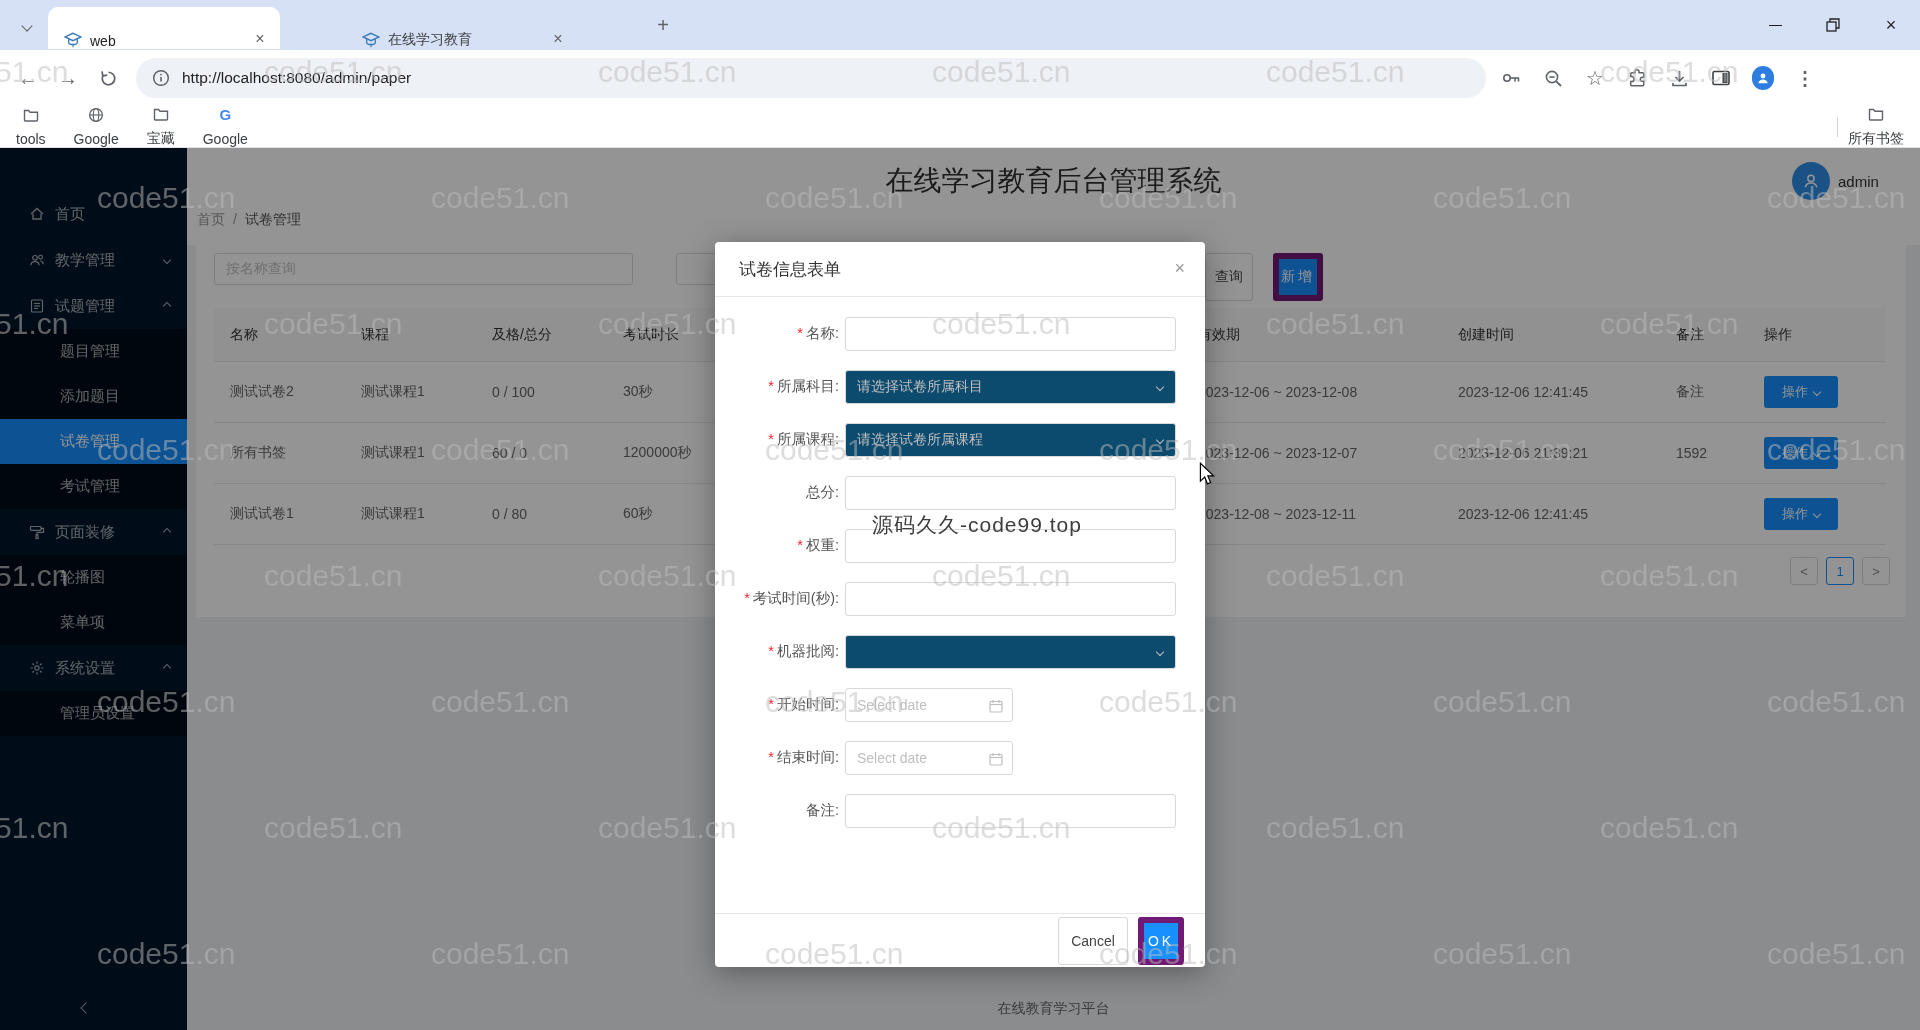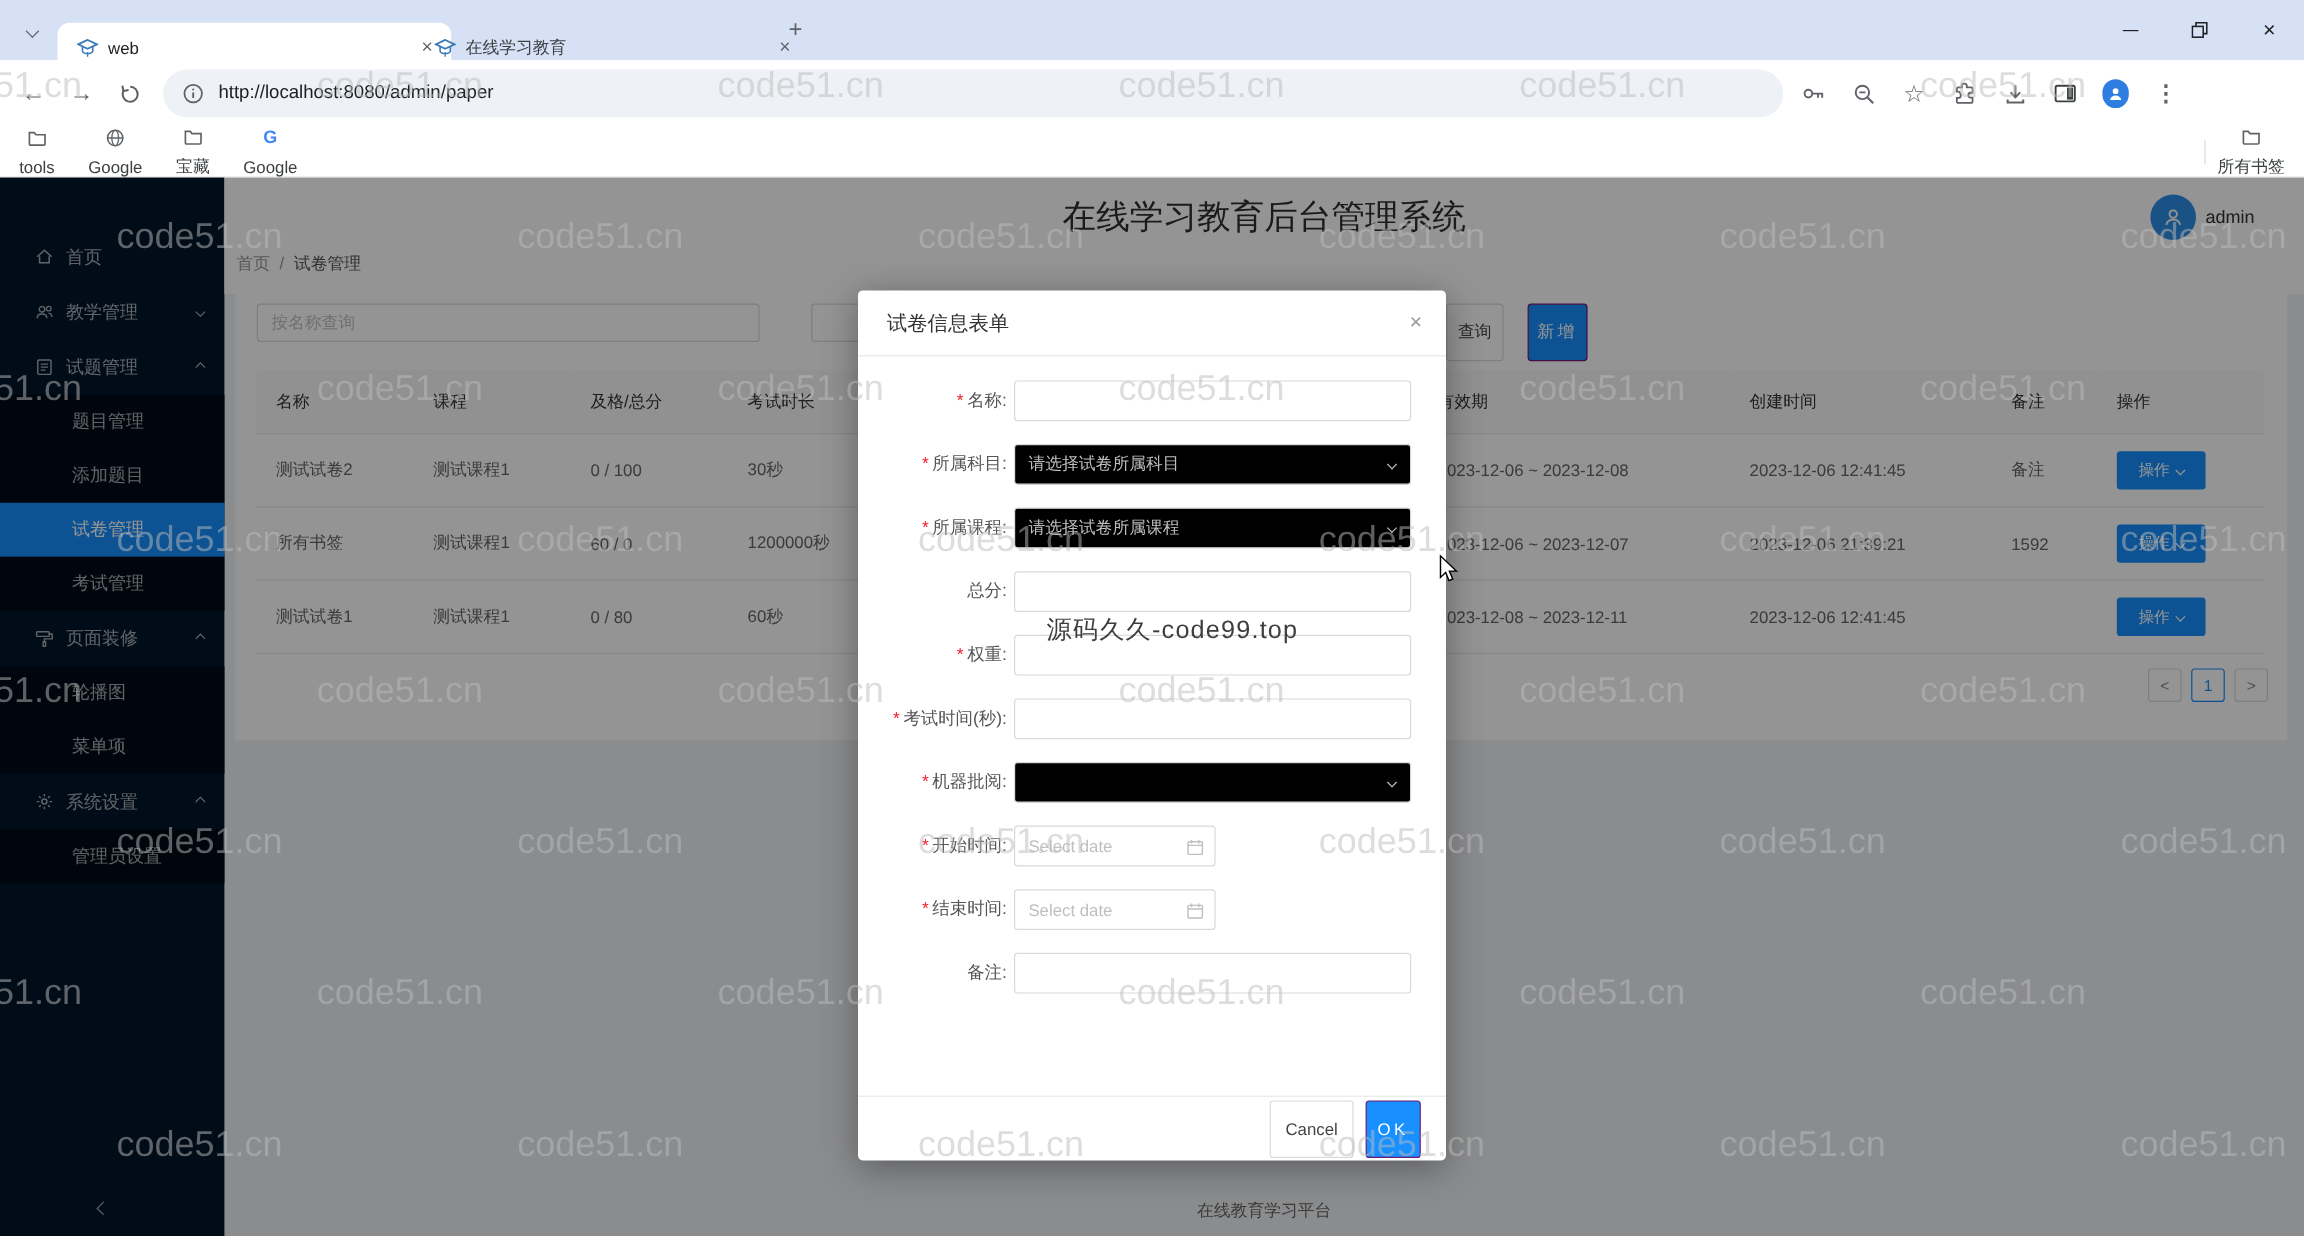--- a/index.html
+++ b/index.html
@@ -3,21 +3,21 @@
 <meta charset="utf-8">
 <style>
   html,body{margin:0;padding:0;background:#fff;}
   .screen{position:relative;width:1920px;height:1030px;overflow:hidden;
     font-family:"Liberation Sans",sans-serif;background:#fff;}
 
   
   .tabstrip{position:absolute;top:0;left:0;right:0;height:50px;background:#d7e1f5;}
   .tab-search{position:absolute;left:14px;top:13px;width:26px;height:26px;border-radius:13px;
     display:flex;align-items:center;justify-content:center;color:#5f6368;}
-  .tab{position:absolute;top:19px;height:42px;width:328px;display:flex;align-items:center;
+  .tab{position:absolute;top:7px;height:42px;width:232px;display:flex;align-items:flex-end;
     padding:0 10px;box-sizing:border-box;color:#3c4043;font-size:14px;}
   .tab.active{background:#fff;border-radius:10px 10px 0 0;color:#202124;}
   .tab .favicon{width:18px;height:18px;margin:0 8px 0 6px;flex:none;}
   .tab-title{flex:1;white-space:nowrap;overflow:hidden;text-overflow:ellipsis;}
   .tab-close{flex:none;width:20px;height:20px;border-radius:10px;text-align:center;line-height:19px;
     font-size:16px;color:#5f6368;margin-left:6px;}
   .newtab{position:absolute;left:650px;top:13px;width:26px;height:26px;text-align:center;
     line-height:25px;font-size:20px;color:#5f6368;}
   .win-btns{position:absolute;right:0;top:0;height:50px;display:flex;}
   .win-btn{width:58px;height:50px;display:flex;align-items:center;justify-content:center;color:#202124;}
@@ -77,21 +77,21 @@
 
   .card{position:absolute;left:9px;top:97px;width:1710px;height:372px;background:#fff;}
   .search-input{position:absolute;left:18px;top:8px;width:419px;height:32px;border:1px solid #d9d9d9;
     border-radius:3px;box-sizing:border-box;display:flex;align-items:center;padding:0 11px;
     font-size:14px;color:#bfbfbf;background:#fff;}
   .ghost-btn{position:absolute;left:480px;top:8px;width:54px;height:32px;border:1px solid #d9d9d9;
     border-radius:3px;background:#fff;box-sizing:border-box;}
   .btn{height:48px;border-radius:3px;font-size:14px;display:flex;align-items:center;
     justify-content:center;box-sizing:border-box;}
   .btn.plain{background:#fff;border:1px solid #d9d9d9;color:#444;}
-  .btn.primary{background:#1890ff;border:1px solid #701a75;color:#fff;letter-spacing:3px;}
+  .btn.primary{background:#1890ff;border:6px solid #701a75;color:#fff;letter-spacing:3px;}
   .query-btn{position:absolute;left:1009px;top:8px;width:48px;}
   .add-btn{position:absolute;left:1077px;top:8px;width:50px;}
 
   table.papers{position:absolute;left:18px;top:63px;width:1672px;border-collapse:collapse;
     table-layout:fixed;font-size:14px;}
   table.papers th{height:53px;background:#fafafa;color:#333;font-weight:500;text-align:left;
     padding:0 0 0 16px;border-bottom:1px solid #e9e9e9;}
   table.papers td{height:60px;color:#666;padding:0 0 0 16px;border-bottom:1px solid #e9e9e9;
     white-space:nowrap;overflow:hidden;}
   .op-btn{width:74px;height:32px;background:#1890ff;border:none;border-radius:3px;color:#fff;
@@ -112,21 +112,21 @@
     padding:0 24px;box-sizing:border-box;font-size:17px;color:#333;font-weight:500;}
   .modal-close{position:absolute;right:20px;top:17px;color:#999;font-size:18px;line-height:18px;}
   .modal-body{padding-top:10px;}
   .field-row{height:53px;display:flex;align-items:center;}
   .field-label{width:124px;flex:none;text-align:right;font-size:14.5px;color:#555;}
   .req{color:#f5222d;margin-right:3px;}
   .ctl{position:relative;margin-left:6px;height:34px;border:1px solid #d9d9d9;border-radius:3px;
     background:#fff;box-sizing:border-box;display:flex;align-items:center;padding:0 11px;
     font-size:14px;color:#bfbfbf;}
   .ctl.input,.ctl.select{width:331px;}
-  .ctl.select{background:#000000;}
+  .ctl.select{background:#0c4a6e;}
   .ctl.date{width:168px;align-items:center;}
   .ctl .chev{position:absolute;right:12px;top:13px;color:#bfbfbf;}
   .ctl .cal{position:absolute;right:9px;top:10px;}
   .modal-footer{position:absolute;left:0;right:0;bottom:0;height:54px;border-top:1px solid #e8e8e8;
     display:flex;align-items:center;justify-content:flex-end;gap:10px;padding:0 21px;box-sizing:border-box;}
   .cancel-btn{width:70px;}
   .ok-btn{width:46px;letter-spacing:0;}
 
   .promo{position:absolute;left:872px;top:511px;z-index:30;font-size:21px;color:#3d3d3d;
     font-weight:500;letter-spacing:1px;}

